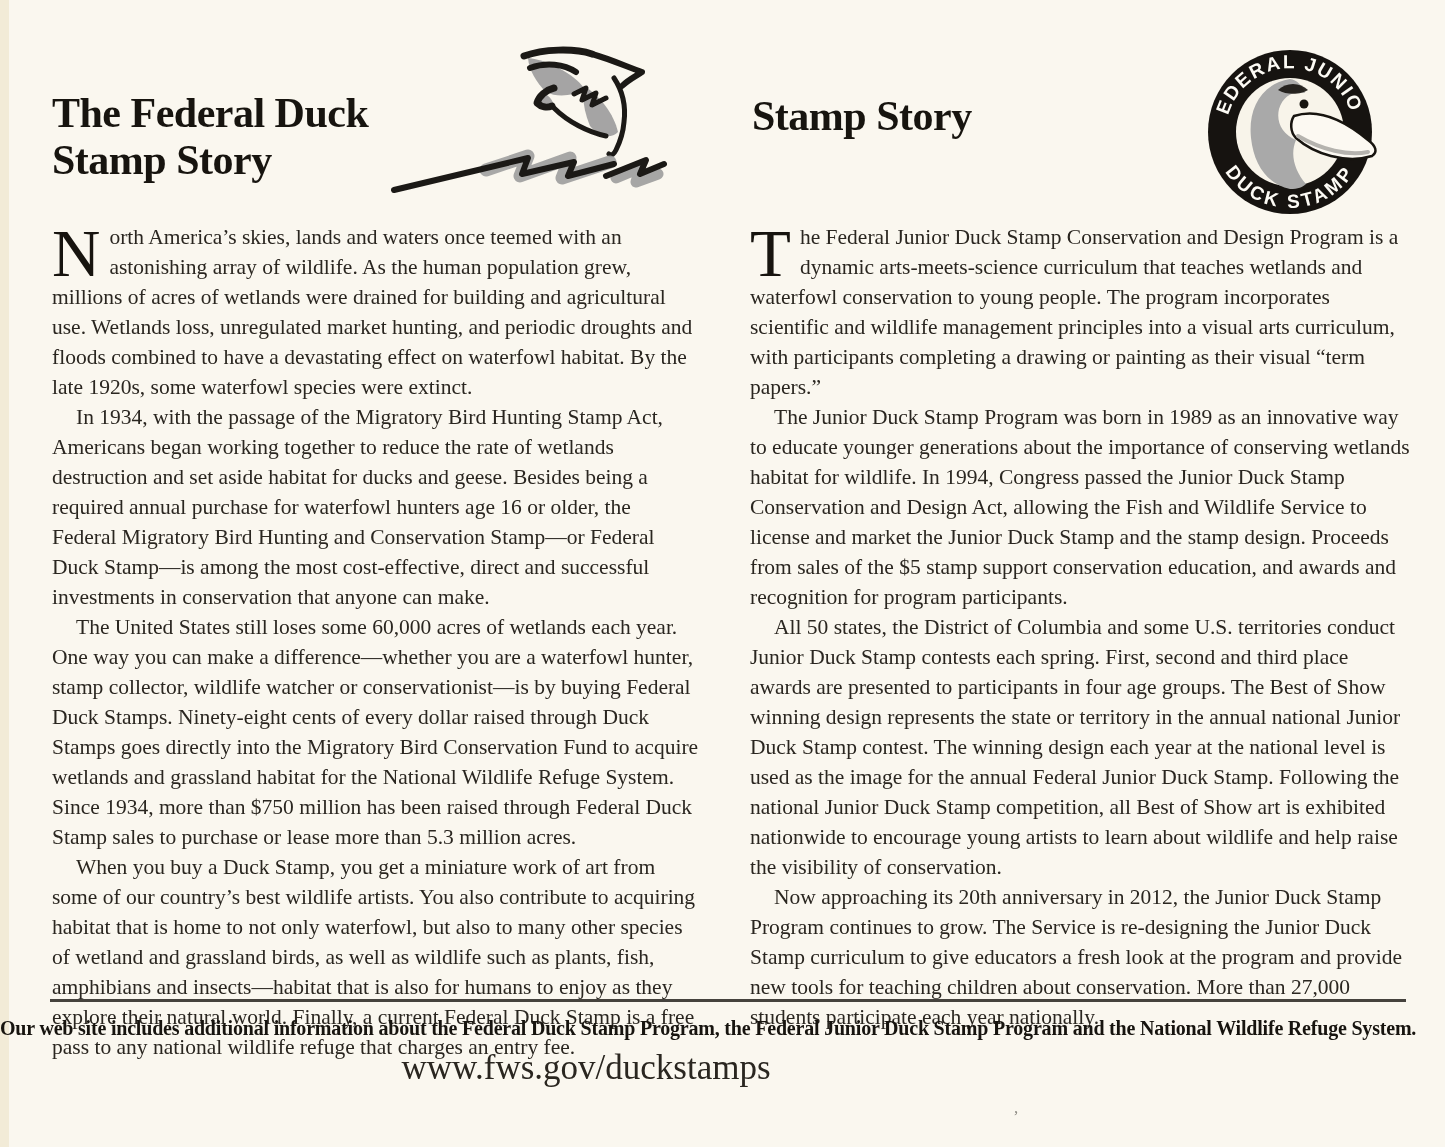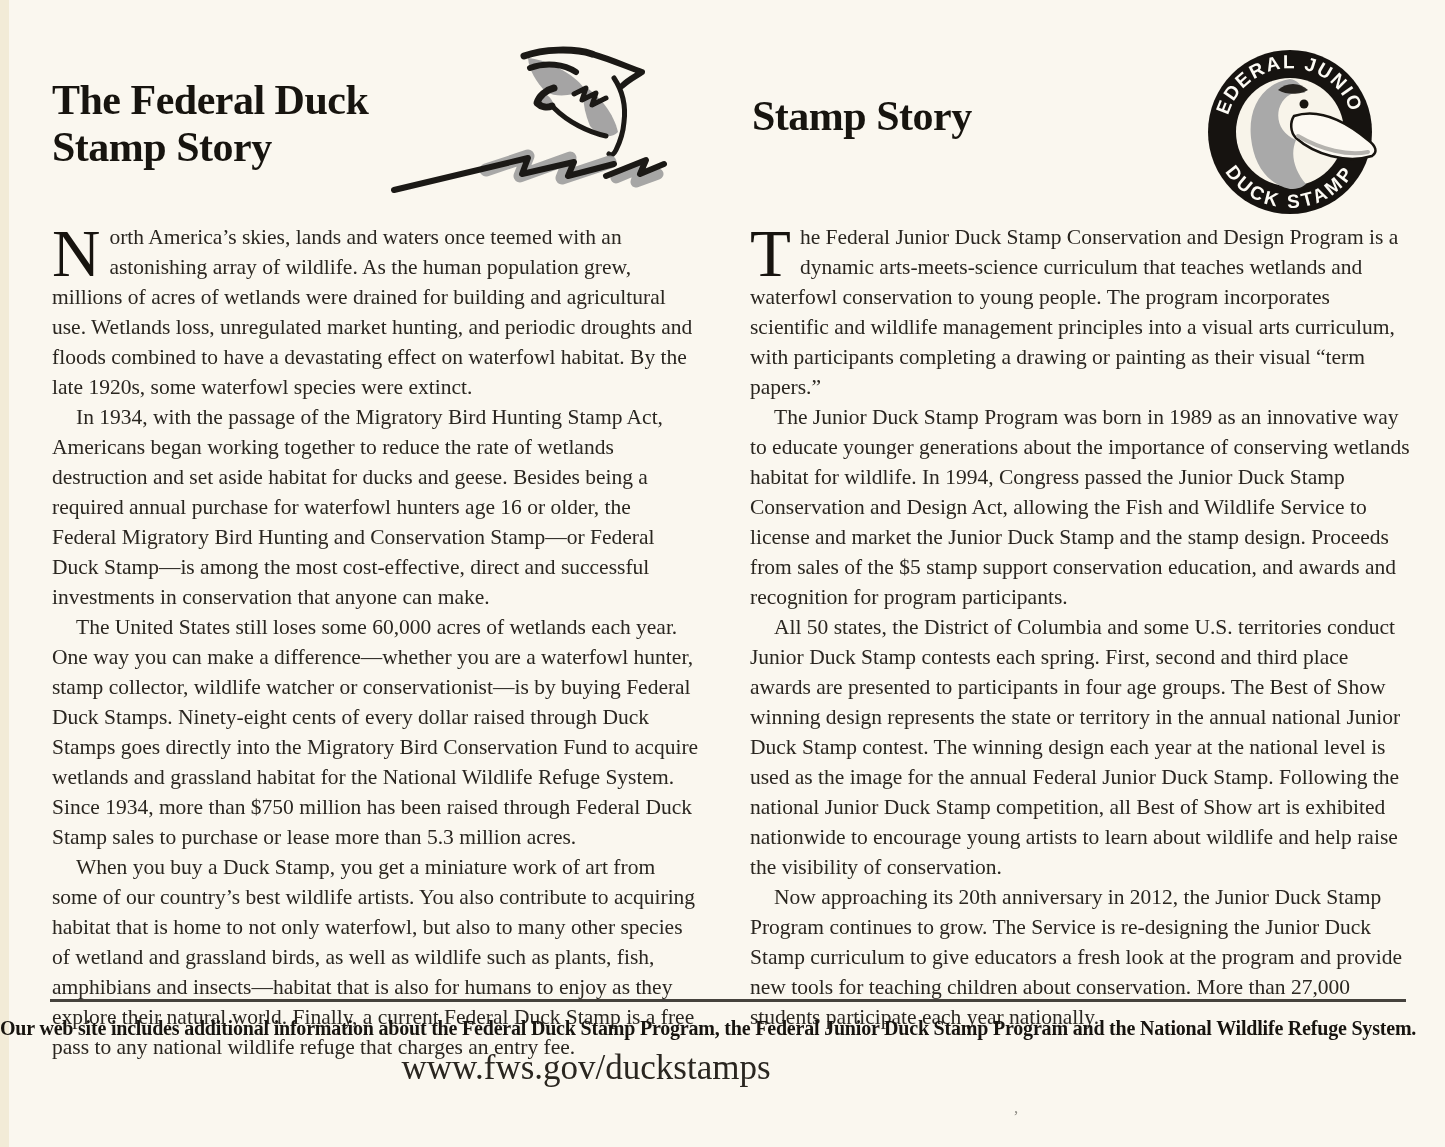--- a/index.html
+++ b/index.html
@@ -12,21 +12,21 @@
   .edge-strip {
     position:absolute; left:0; top:0; width:9px; height:100%;
     background:#f2ebd7;
   }
   .headline {
     position:absolute; margin:0; font-weight:bold;
     font-size:42px; line-height:47px; letter-spacing:-0.5px;
     color:#17140f;
   }
   .hl-line { display:block; }
-  #headline-left  { left:52px;  top:77px; }
+  #headline-left  { left:52px;  top:90px; }
   #headline-right { left:752px; top:93px; }
 
   .col {
     position:absolute; top:222px;
     font-size:21.5px; line-height:30px; color:#2a2620;
   }
   #col-left  { left:52px;  width:648px; }
   #col-right { left:750px; width:660px; }
   .col p { margin:0; text-indent:24px; }
   .col p.lead { text-indent:0; }

